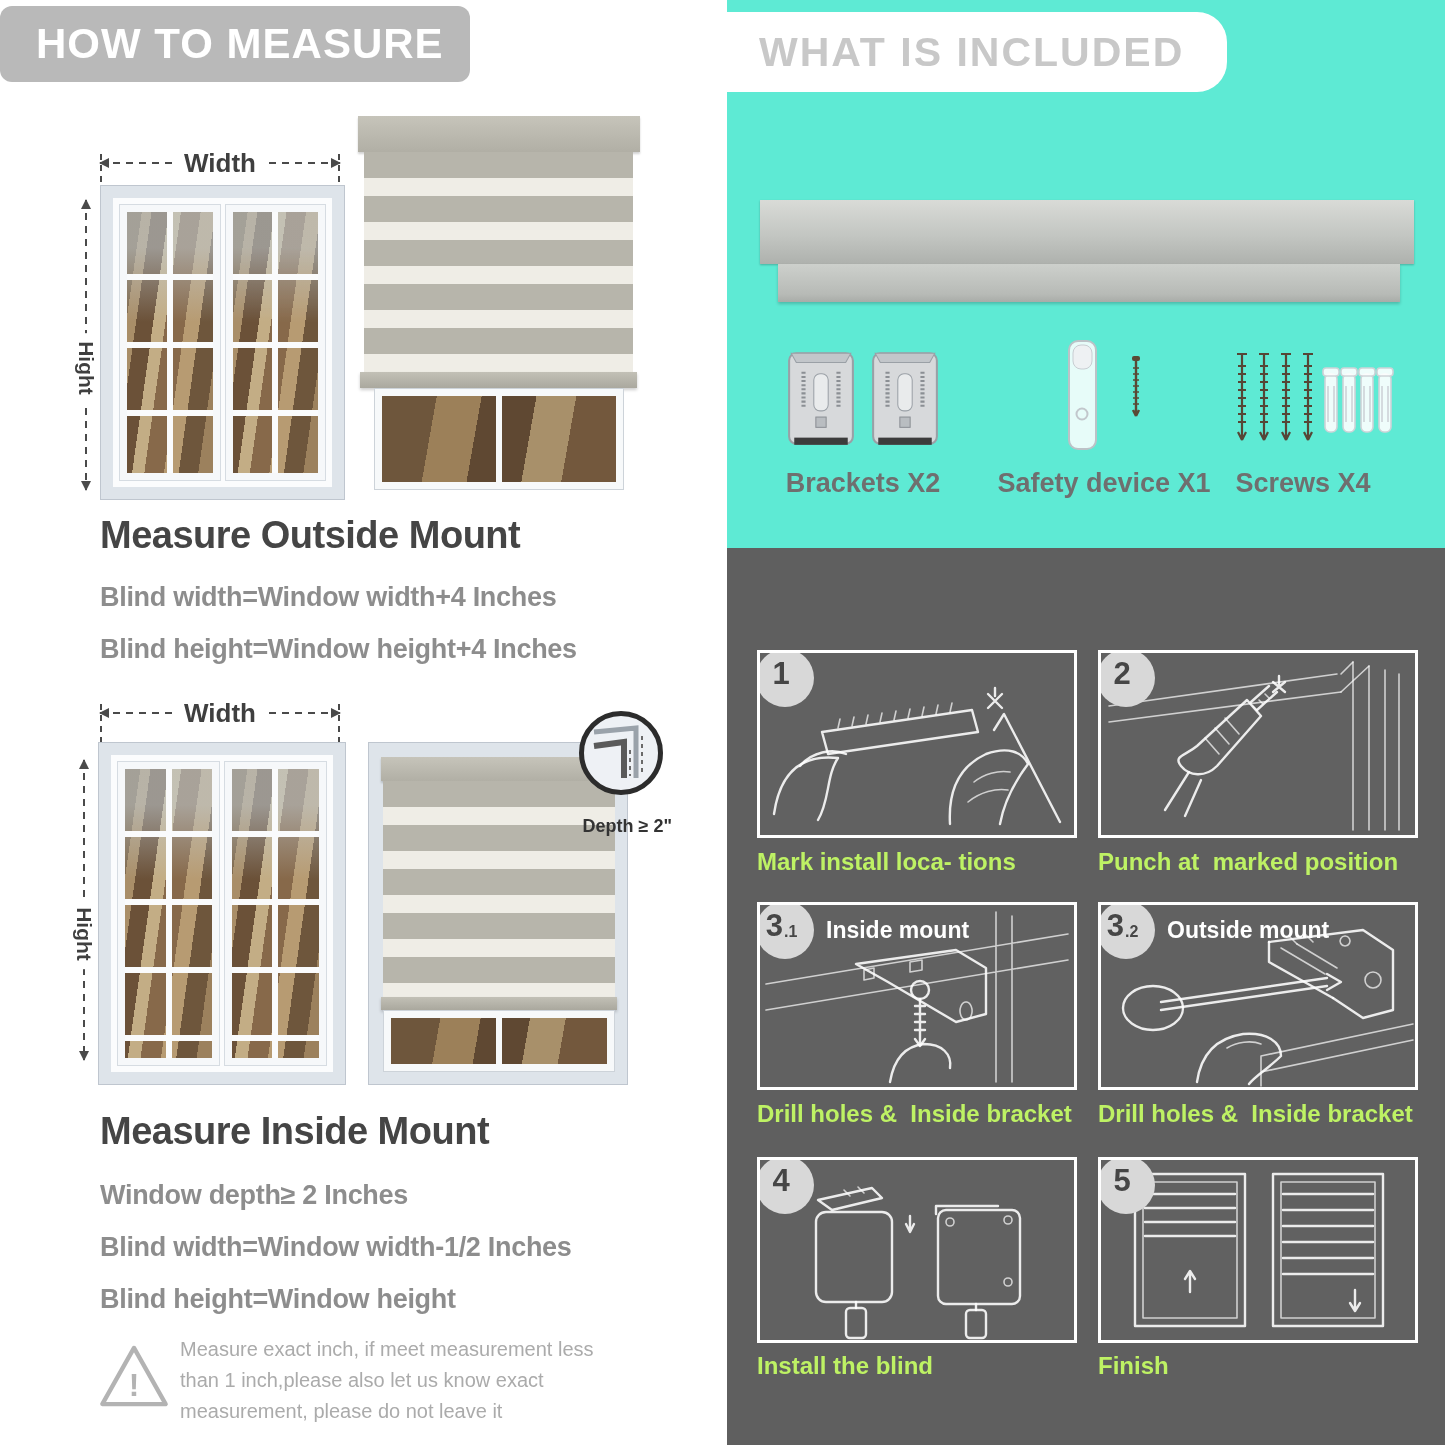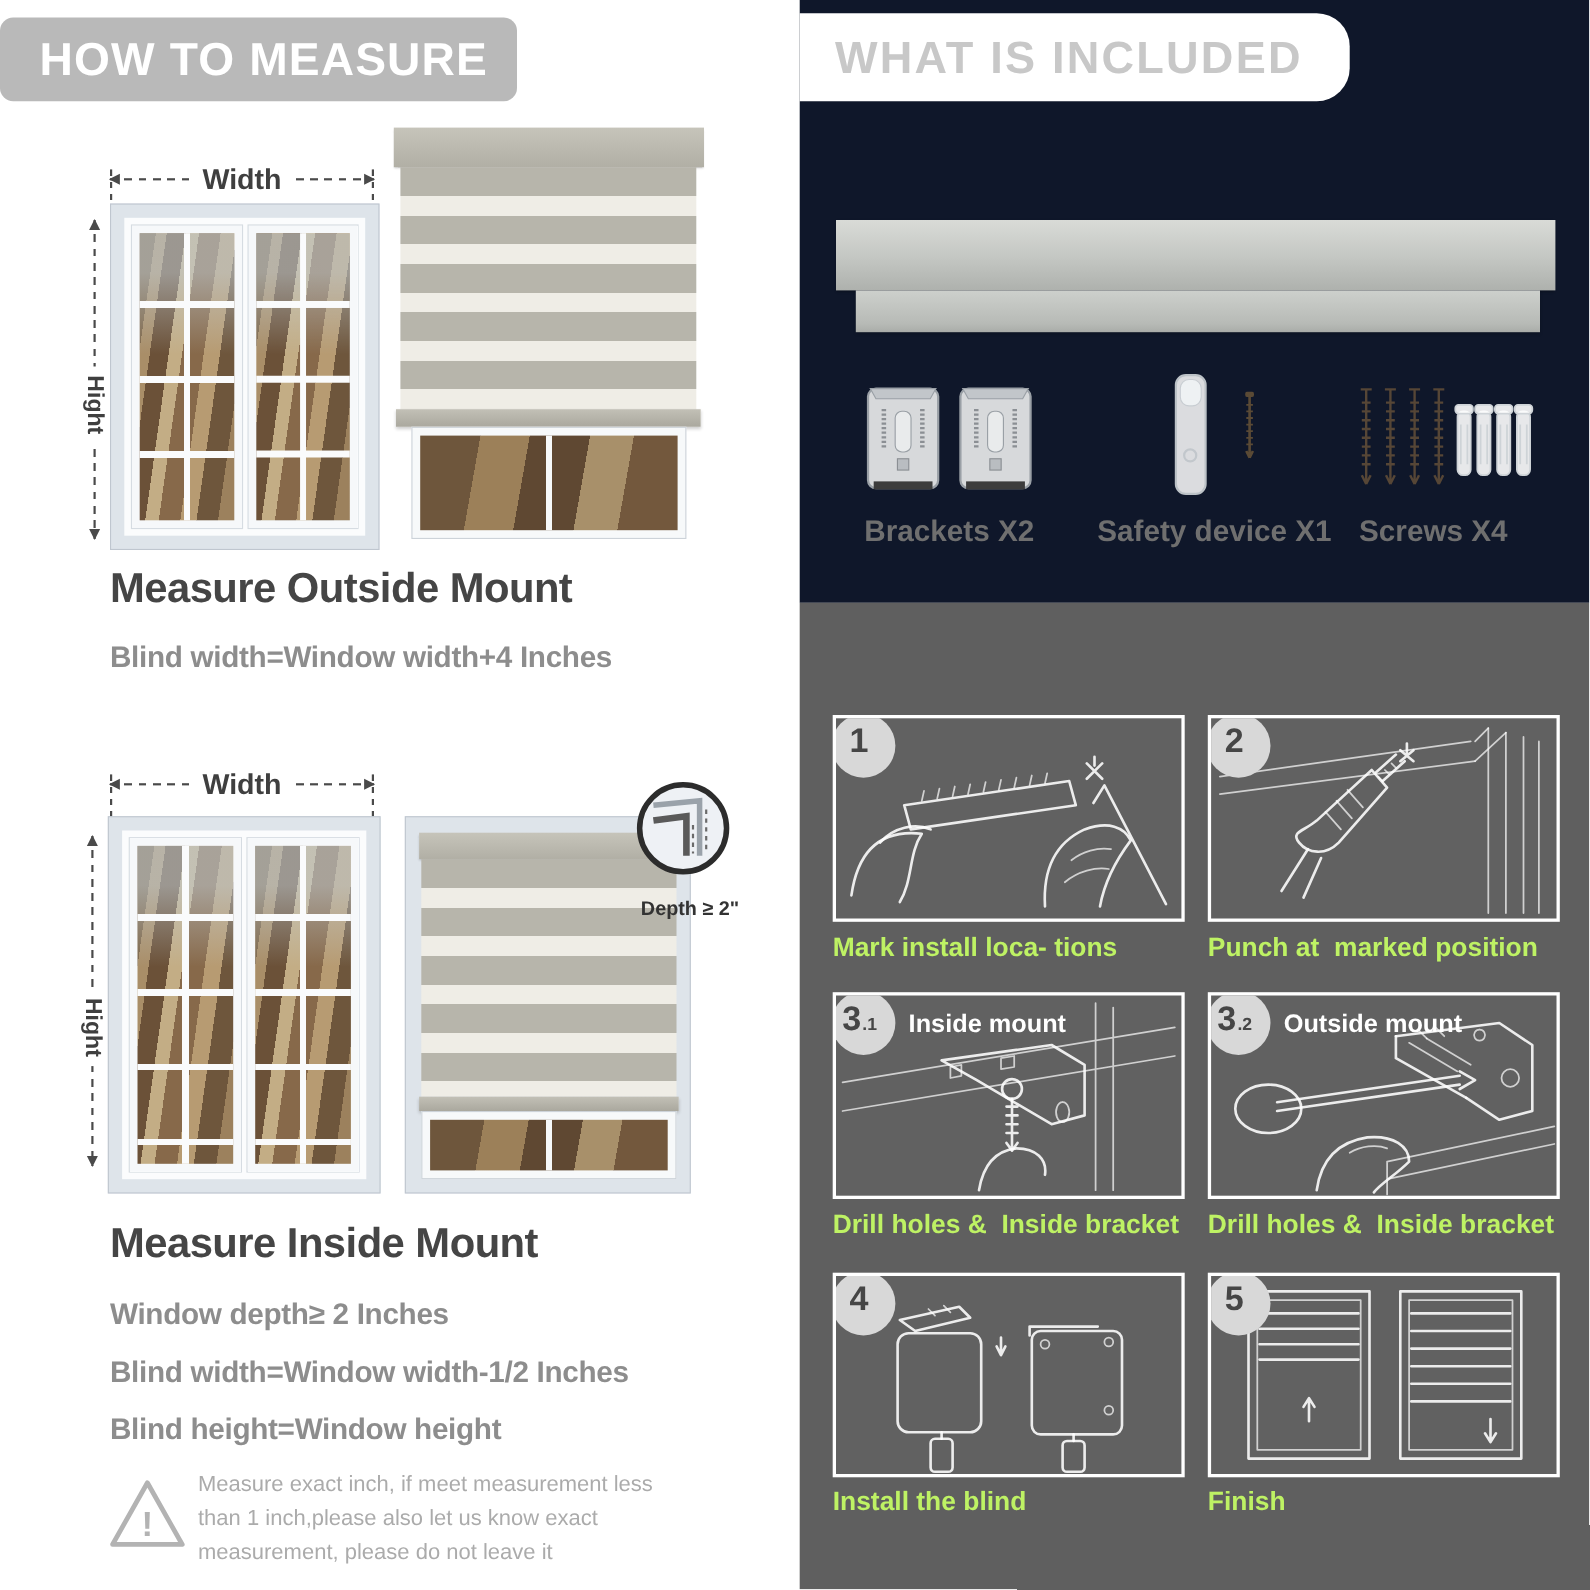--- a/index.html
+++ b/index.html
@@ -1,21 +1,21 @@
 <!DOCTYPE html>
 <html><head>
 <meta charset="utf-8">
 <style>
   html,body{margin:0;padding:0;background:#ffffff;}
   .page{position:relative;width:1445px;height:1445px;background:#fff;overflow:hidden;
         font-family:"Liberation Sans",sans-serif;}
   .abs{position:absolute;}
 
   
-  .banner-left{left:0;top:16px;width:470px;height:76px;background:#b9b9b9;border-radius:12px;
+  .banner-left{left:0;top:6px;width:470px;height:76px;background:#b9b9b9;border-radius:12px;
     color:#fff;font-size:42px;font-weight:700;line-height:76px;padding-left:36px;box-sizing:border-box;letter-spacing:1px;}
 
   
   .harrow{height:2px;background:repeating-linear-gradient(90deg,#4a4a4a 0 7px,transparent 7px 13px);}
   .harrow .ah-l,.harrow .ah-r{position:absolute;top:50%;transform:translateY(-50%);width:0;height:0;
     border-top:5px solid transparent;border-bottom:5px solid transparent;}
   .harrow .ah-l{left:-1px;border-right:10px solid #4a4a4a;}
   .harrow .ah-r{right:-1px;border-left:10px solid #4a4a4a;}
   .harrow .lbl{position:absolute;left:50%;top:50%;transform:translate(-50%,-50%);background:#fff;
     padding:0 10px;font-size:26px;font-weight:700;color:#3f3f3f;white-space:nowrap;}
@@ -54,21 +54,21 @@
   
   .inframe{background:#dee4ea;border:1px solid #bfc6cf;box-sizing:border-box;}
   .magnifier{border:5px solid #2c2c2c;border-radius:50%;background:#eef1f5;box-sizing:border-box;}
 
   .h-left{font-size:38px;font-weight:700;color:#454545;letter-spacing:-0.5px;}
   .sub-left{font-size:27px;font-weight:700;color:#8d8d8d;letter-spacing:-0.3px;}
   .warn-text{font-size:20px;color:#ababab;line-height:31px;font-weight:400;}
   .depth-lbl{font-size:18px;font-weight:700;color:#333;}
 
   
-  .sec-light{left:727px;top:0;width:718px;height:548px;background:#0f172a;}
+  .sec-light{left:727px;top:0;width:718px;height:548px;background:#5eead4;}
   .sec-dark{left:727px;top:548px;width:718px;height:897px;background:#5f5f5f;}
   .hdr-light{left:0;top:12px;width:500px;height:80px;background:#fff;border-radius:0 30px 30px 0;
     color:#c8c8c8;font-size:41px;font-weight:700;line-height:80px;padding-left:32px;box-sizing:border-box;letter-spacing:2px;}
   .hdr-dark{left:0;top:10px;width:598px;height:78px;background:#fff;border-radius:0 32px 32px 0;
     color:#4b4b4b;font-size:41px;font-weight:700;line-height:78px;padding-left:30px;box-sizing:border-box;letter-spacing:.5px;}
   .stylish{left:0;top:148px;width:100%;text-align:center;font-size:31px;font-weight:700;color:#757575;}
   .cassette-big{left:33px;top:200px;width:654px;height:64px;
     background:linear-gradient(180deg,#d9dbd7 0,#c3c6c2 55%,#aeb1ad 100%);box-shadow:0 1px 2px rgba(0,0,0,.25);}
   .cassette-big2{left:51px;top:264px;width:622px;height:38px;
     background:linear-gradient(180deg,#cdd0cc 0,#b7bab6 80%,#a9aca8 100%);box-shadow:0 2px 3px rgba(0,0,0,.2);}
@@ -121,20 +121,21 @@
 
   <div class="abs cassette" style="left:358px;top:116px;width:282px;height:36px;"></div>
   <div class="abs zebra" style="left:364px;top:152px;width:269px;height:220px;"></div>
   <div class="abs rail" style="left:360px;top:372px;width:277px;height:16px;"></div>
   <div class="abs miniwin" style="left:374px;top:388px;width:250px;height:102px;">
     <div class="miniglass"></div>
   </div>
 
   <div class="abs h-left" style="left:100px;top:514px;">Measure Outside Mount</div>
   <div class="abs sub-left" style="left:100px;top:582px;">Blind width=Window width+4 Inches</div>
+  <div class="abs sub-left" style="left:100px;top:634px;">Blind height=Window height+4 Inches</div>
 
   <div class="abs harrow" style="left:100px;top:712px;width:240px;">
     <span class="ah-l"></span>
       <span class="ah-r"></span>
     <span class="ext l"></span>
       <span class="ext r"></span>
     <span class="lbl">Width</span>
   </div>
 
   <div class="abs varrow" style="left:83px;top:760px;height:300px;">

